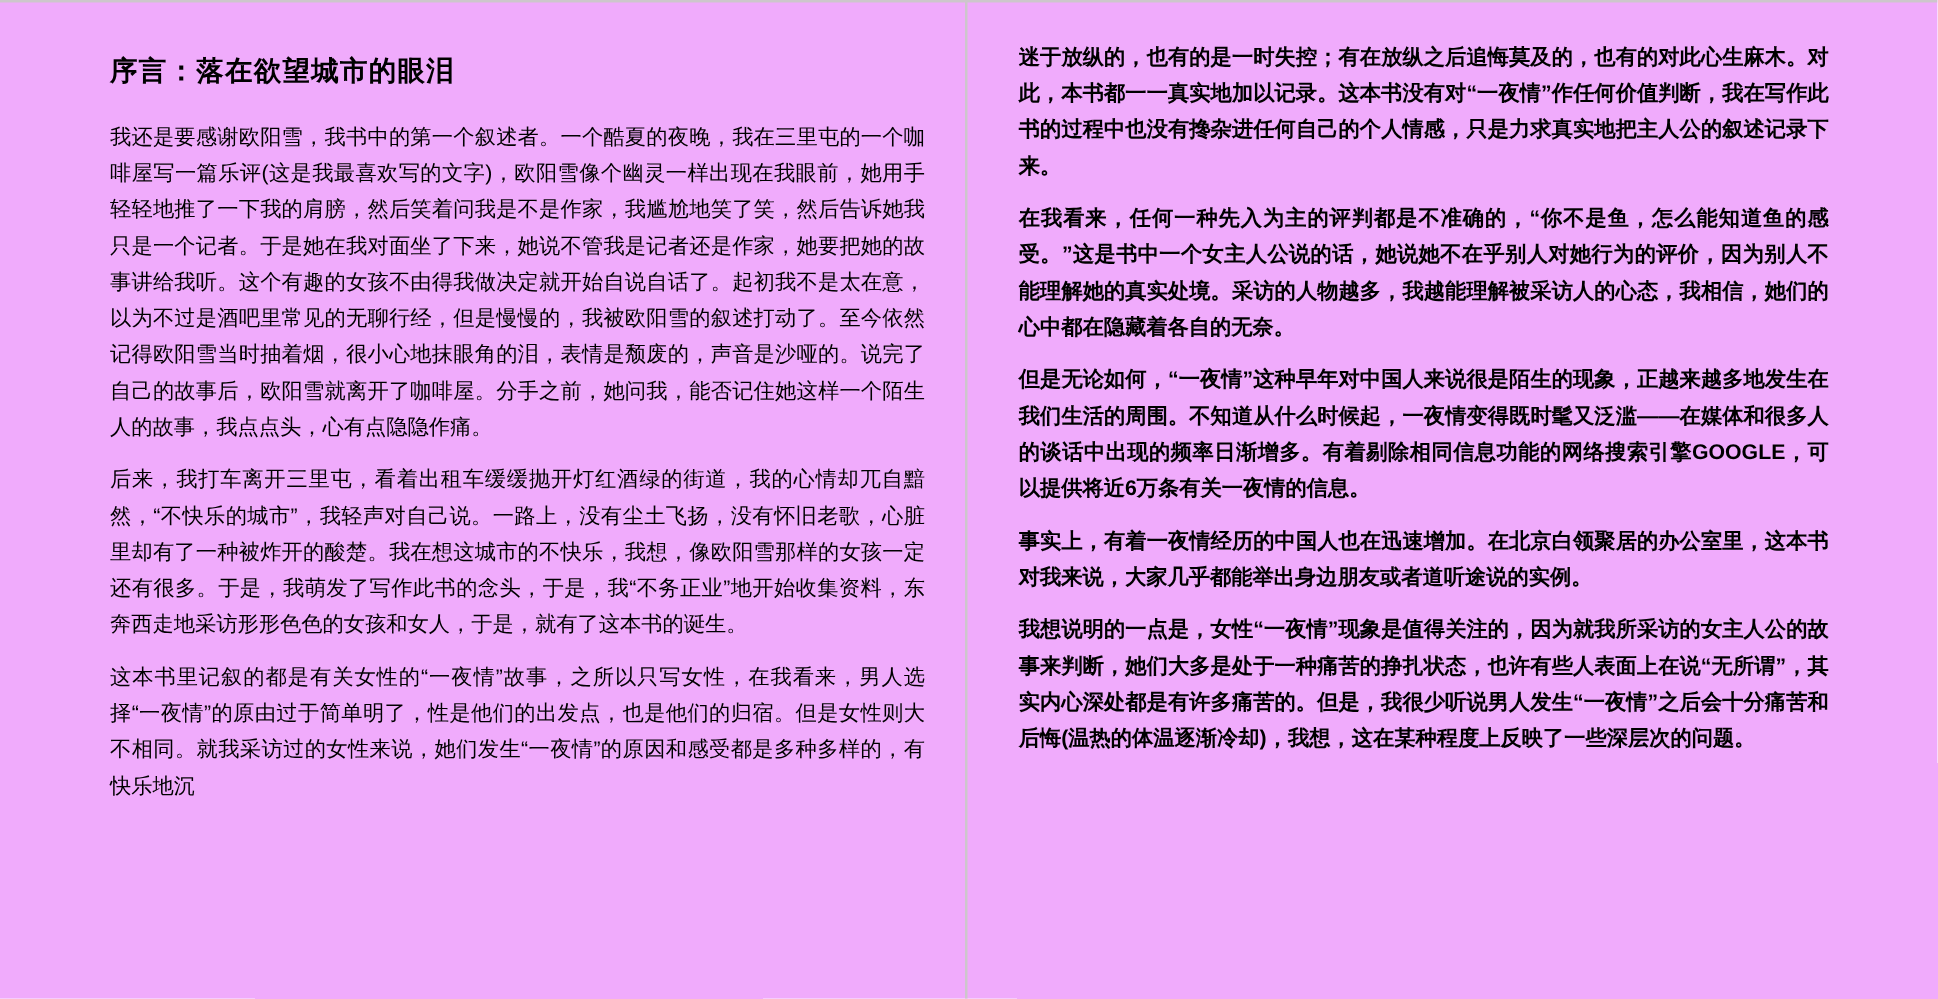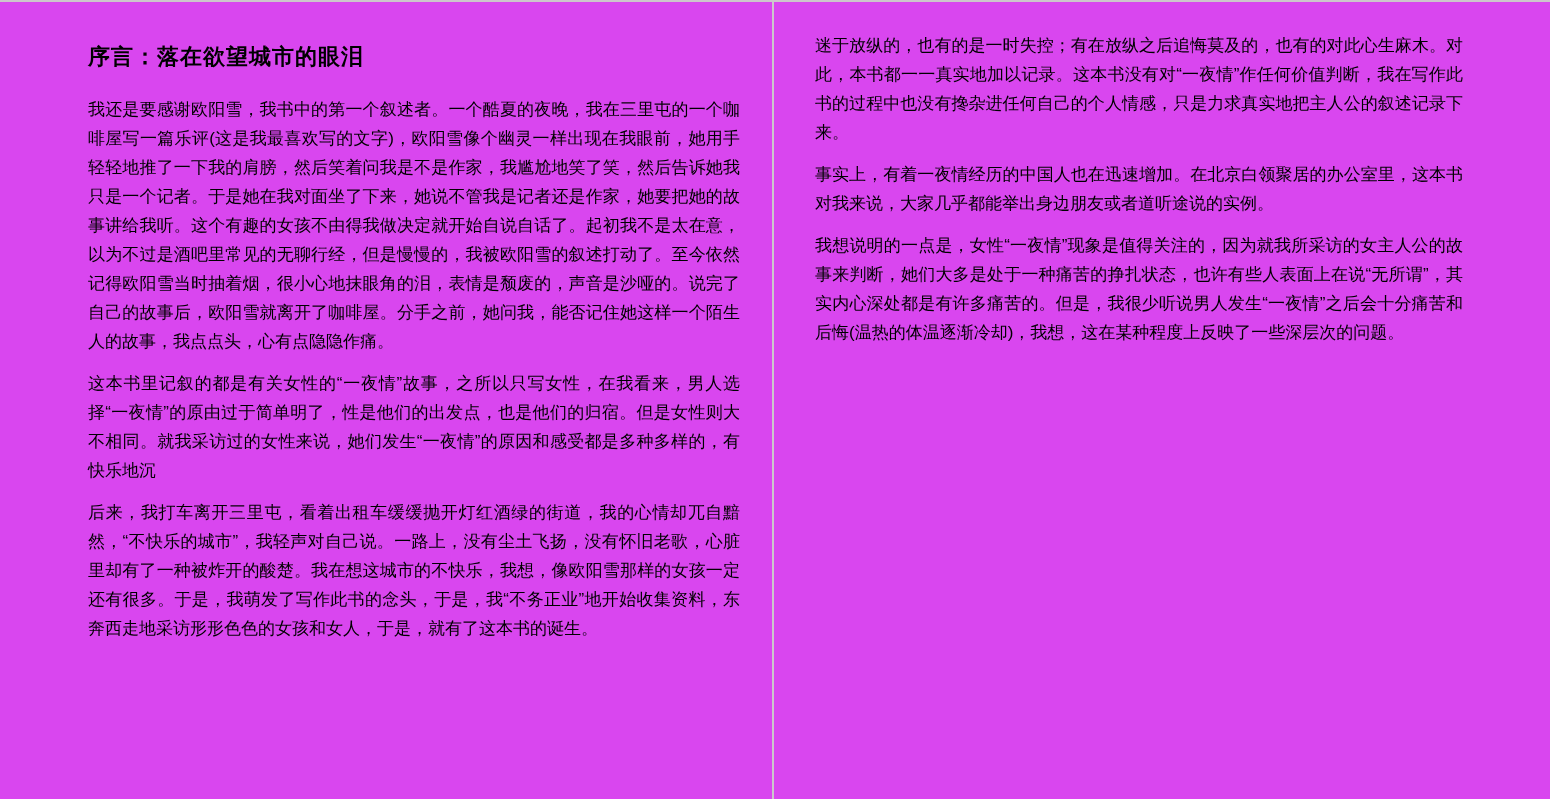--- a/index.html
+++ b/index.html
@@ -9,21 +9,21 @@
     width: 1550px;
     height: 799px;
     overflow: hidden;
     font-family: "Liberation Sans", sans-serif;
     color: #000000;
   }
   .viewer {
     position: relative;
     width: 1550px;
     height: 799px;
-    background: #d946ef;
+    background: #f0abfc;
   }
   .top-rule {
     position: absolute;
     top: 0;
     left: 0;
     width: 1550px;
     height: 2px;
   }
   .column-divider {
     position: absolute;
@@ -38,20 +38,21 @@
   }
   .page-col.left {
     left: 88px;
     width: 652px;
     top: 44px;
   }
   .page-col.right {
     left: 815px;
     width: 648px;
     top: 31px;
+    font-weight: bold;
   }
   h1.doc-title {
     font-size: 22px;
     line-height: 26px;
     font-weight: bold;
     margin: 0 0 25px 0;
     letter-spacing: 1px;
   }
   p.doc-para {
     font-size: 17px;
@@ -66,23 +67,25 @@
 <body style="background: rgb(255, 255, 255); color: rgb(0, 0, 0);">
 
 <div class="viewer">
 
   <div class="top-rule" style="background: rgb(205, 198, 203);"></div>
   <div class="column-divider" style="background: rgb(205, 198, 203);"></div>
 
   <div class="page-col left">
     <h1 class="doc-title">序言：落在欲望城市的眼泪</h1>
     <p class="doc-para">我还是要感谢欧阳雪，我书中的第一个叙述者。一个酷夏的夜晚，我在三里屯的一个咖啡屋写一篇乐评(这是我最喜欢写的文字)，欧阳雪像个幽灵一样出现在我眼前，她用手轻轻地推了一下我的肩膀，然后笑着问我是不是作家，我尴尬地笑了笑，然后告诉她我只是一个记者。于是她在我对面坐了下来，她说不管我是记者还是作家，她要把她的故事讲给我听。这个有趣的女孩不由得我做决定就开始自说自话了。起初我不是太在意，以为不过是酒吧里常见的无聊行经，但是慢慢的，我被欧阳雪的叙述打动了。至今依然记得欧阳雪当时抽着烟，很小心地抹眼角的泪，表情是颓废的，声音是沙哑的。说完了自己的故事后，欧阳雪就离开了咖啡屋。分手之前，她问我，能否记住她这样一个陌生人的故事，我点点头，心有点隐隐作痛。</p>
+    <p class="doc-para">后来，我打车离开三里屯，看着出租车缓缓抛开灯红酒绿的街道，我的心情却兀自黯然，“不快乐的城市”，我轻声对自己说。一路上，没有尘土飞扬，没有怀旧老歌，心脏里却有了一种被炸开的酸楚。我在想这城市的不快乐，我想，像欧阳雪那样的女孩一定还有很多。于是，我萌发了写作此书的念头，于是，我“不务正业”地开始收集资料，东奔西走地采访形形色色的女孩和女人，于是，就有了这本书的诞生。</p>
     <p class="doc-para">这本书里记叙的都是有关女性的“一夜情”故事，之所以只写女性，在我看来，男人选择“一夜情”的原由过于简单明了，性是他们的出发点，也是他们的归宿。但是女性则大不相同。就我采访过的女性来说，她们发生“一夜情”的原因和感受都是多种多样的，有快乐地沉</p>
-    <p class="doc-para">后来，我打车离开三里屯，看着出租车缓缓抛开灯红酒绿的街道，我的心情却兀自黯然，“不快乐的城市”，我轻声对自己说。一路上，没有尘土飞扬，没有怀旧老歌，心脏里却有了一种被炸开的酸楚。我在想这城市的不快乐，我想，像欧阳雪那样的女孩一定还有很多。于是，我萌发了写作此书的念头，于是，我“不务正业”地开始收集资料，东奔西走地采访形形色色的女孩和女人，于是，就有了这本书的诞生。</p>
   </div>
 
   <div class="page-col right">
     <p class="doc-para">迷于放纵的，也有的是一时失控；有在放纵之后追悔莫及的，也有的对此心生麻木。对此，本书都一一真实地加以记录。这本书没有对“一夜情”作任何价值判断，我在写作此书的过程中也没有搀杂进任何自己的个人情感，只是力求真实地把主人公的叙述记录下来。</p>
+    <p class="doc-para">在我看来，任何一种先入为主的评判都是不准确的，“你不是鱼，怎么能知道鱼的感受。”这是书中一个女主人公说的话，她说她不在乎别人对她行为的评价，因为别人不能理解她的真实处境。采访的人物越多，我越能理解被采访人的心态，我相信，她们的心中都在隐藏着各自的无奈。</p>
+    <p class="doc-para">但是无论如何，“一夜情”这种早年对中国人来说很是陌生的现象，正越来越多地发生在我们生活的周围。不知道从什么时候起，一夜情变得既时髦又泛滥——在媒体和很多人的谈话中出现的频率日渐增多。有着剔除相同信息功能的网络搜索引擎GOOGLE，可以提供将近6万条有关一夜情的信息。</p>
     <p class="doc-para">事实上，有着一夜情经历的中国人也在迅速增加。在北京白领聚居的办公室里，这本书对我来说，大家几乎都能举出身边朋友或者道听途说的实例。</p>
     <p class="doc-para">我想说明的一点是，女性“一夜情”现象是值得关注的，因为就我所采访的女主人公的故事来判断，她们大多是处于一种痛苦的挣扎状态，也许有些人表面上在说“无所谓”，其实内心深处都是有许多痛苦的。但是，我很少听说男人发生“一夜情”之后会十分痛苦和后悔(温热的体温逐渐冷却)，我想，这在某种程度上反映了一些深层次的问题。</p>
   </div>
 
 </div>
 
 </body></html>

